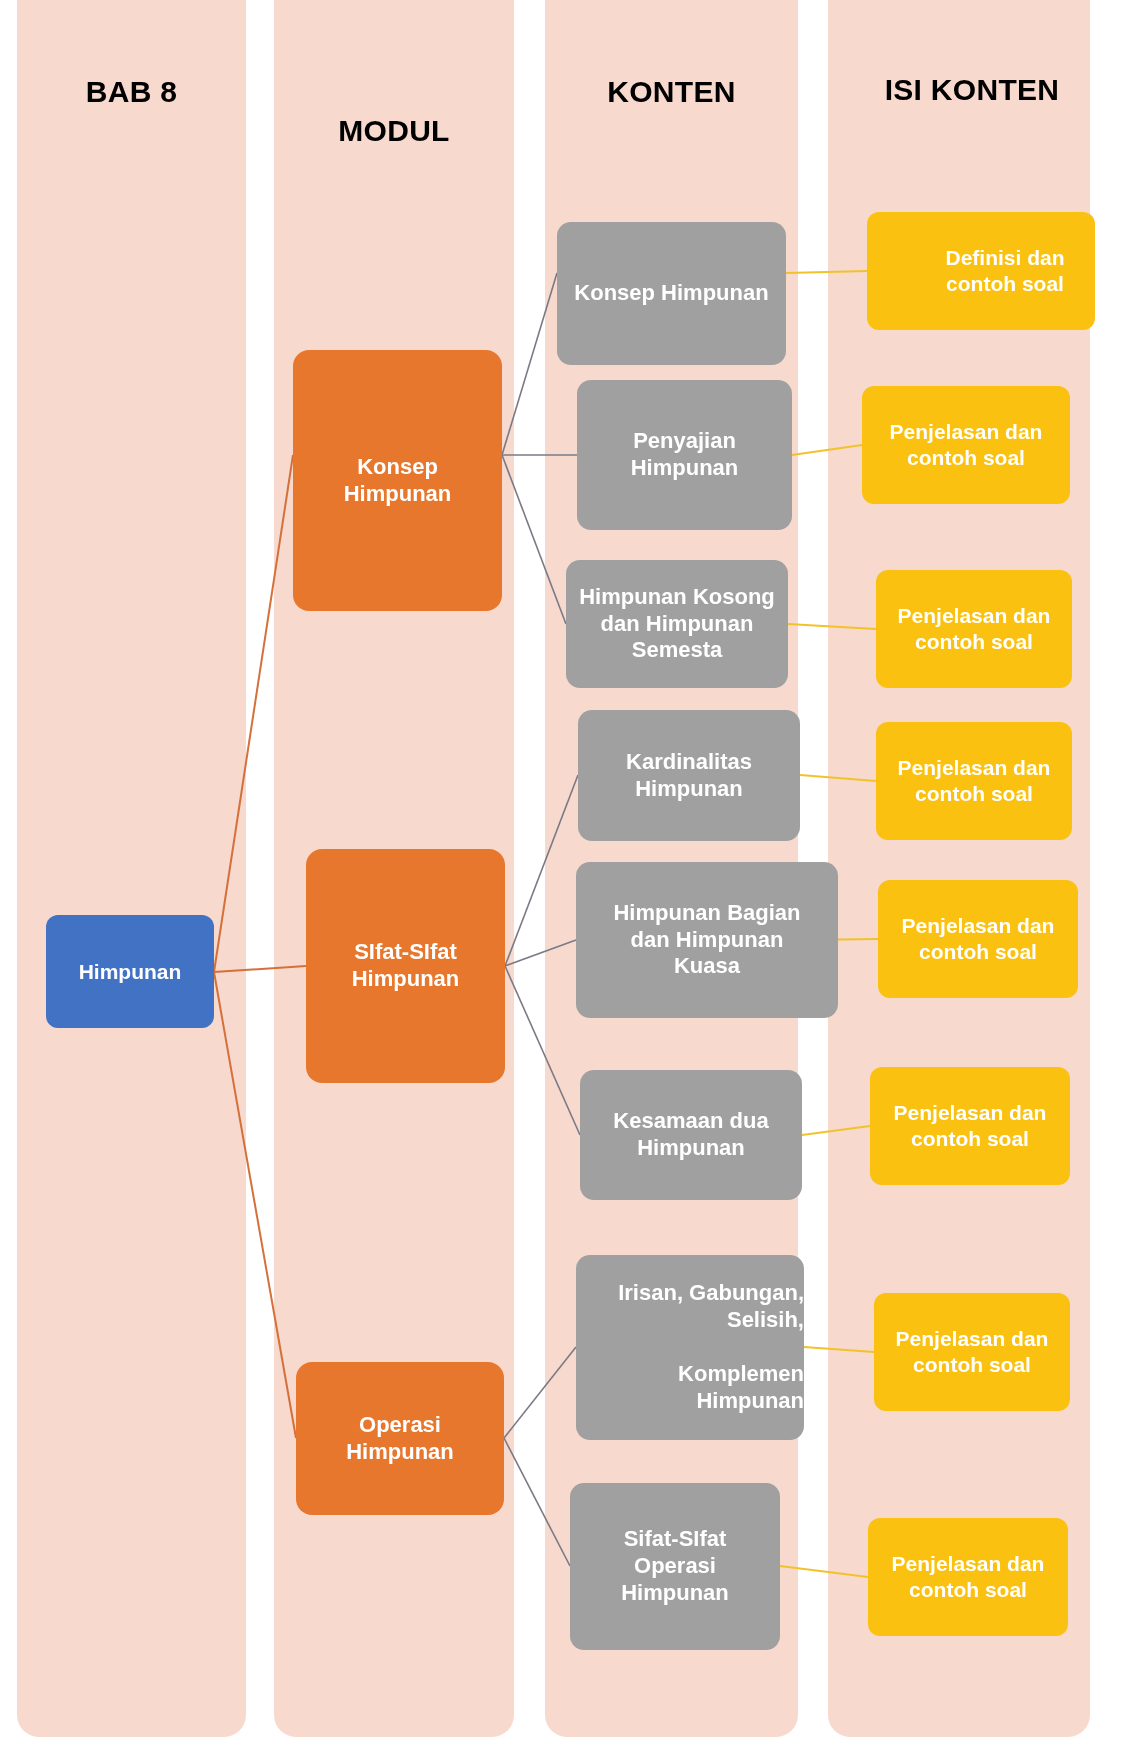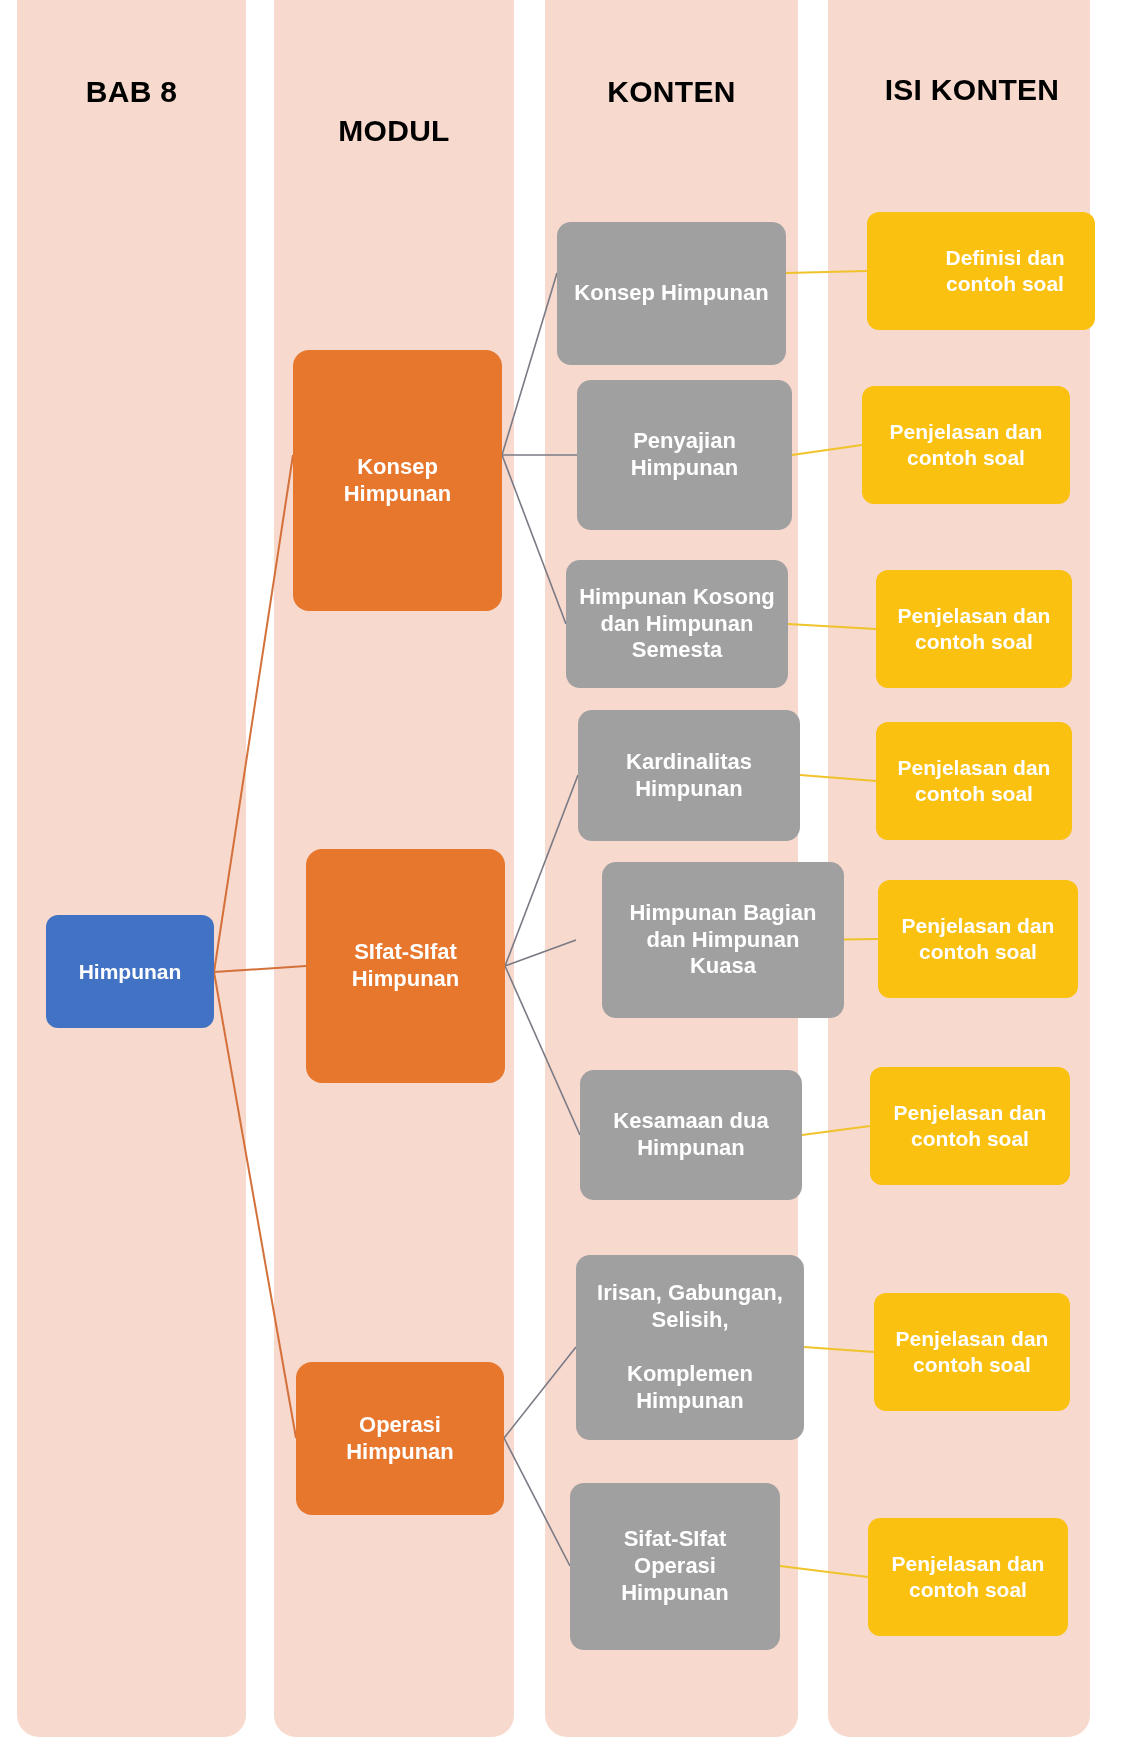--- a/index.html
+++ b/index.html
@@ -154,34 +154,34 @@
           <span style="display:block">dan Himpunan</span>
           <span style="display:block">Semesta</span>
         </span>
       </div>
       <div class="node node-content" style="left: 578px; top: 710px; width: 222px; height: 131px;">
         <span>
           <span style="display:block">Kardinalitas</span>
           <span style="display:block">Himpunan</span>
         </span>
       </div>
-      <div class="node node-content" style="left: 576px; top: 862px; width: 242px; height: 156px; margin-left: 26px;">
+      <div class="node node-content" style="left: 576px; top: 862px; width: 262px; height: 156px;">
         <span>
           <span style="display:block">Himpunan Bagian</span>
           <span style="display:block">dan Himpunan</span>
           <span style="display:block">Kuasa</span>
         </span>
       </div>
       <div class="node node-content" style="left: 580px; top: 1070px; width: 222px; height: 130px;">
         <span>
           <span style="display:block">Kesamaan dua</span>
           <span style="display:block">Himpunan</span>
         </span>
       </div>
-      <div class="node node-content" style="left: 576px; top: 1255px; width: 228px; height: 185px;">
+      <div class="node node-content" style="left: 576px; top: 1255px; width: 228px; height: 185px; text-align: right;">
         <span><span style="display:block">Irisan, Gabungan,</span><span style="display:block">Selisih,</span><br><span style="display:block">Komplemen</span><span style="display:block">Himpunan</span></span>
       </div>
       <div class="node node-content" style="left: 570px; top: 1483px; width: 210px; height: 167px;">
         <span>
           <span style="display:block">Sifat-SIfat</span>
           <span style="display:block">Operasi</span>
           <span style="display:block">Himpunan</span>
         </span>
       </div>
       <div class="node node-detail" style="left: 867px; top: 212px; width: 228px; height: 118px; padding-left: 48px;">

